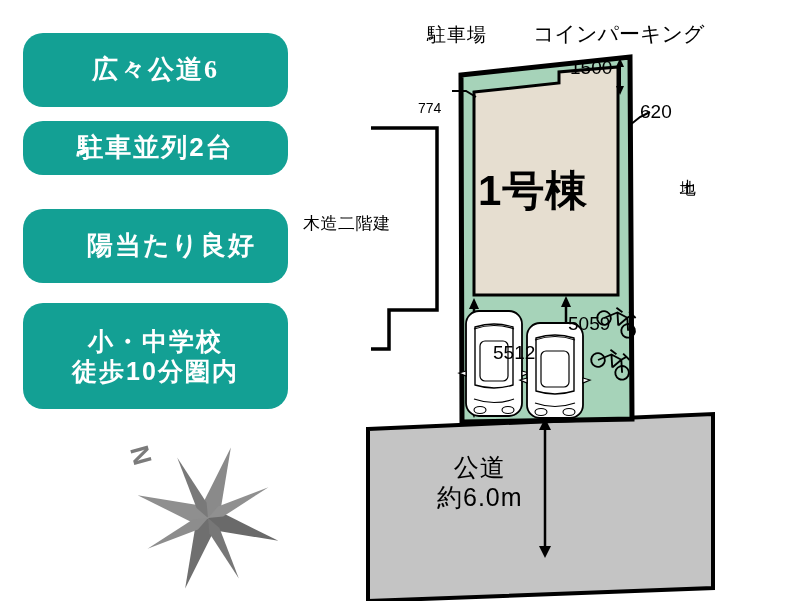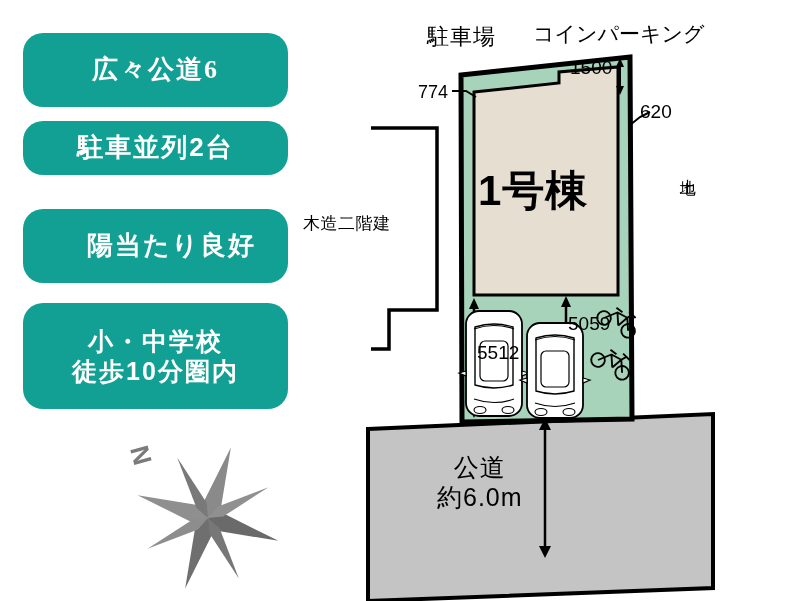--- a/index.html
+++ b/index.html
@@ -52,26 +52,26 @@
   .lbl-vert {
     position: absolute;
     color: #000;
     writing-mode: vertical-rl;
     text-orientation: upright;
     font-size: 16px;
     line-height: 1.05;
     letter-spacing: 1px;
   }
 
-  #top-parking   { left: 427px; top: 22px;  font-size: 22px; letter-spacing: 1px;}
+  #top-parking   { left: 427px; top: 22px;  font-size: 19px; letter-spacing: 1px;}
   #top-coin      { left: 533px; top: 20px;  font-size: 21px; letter-spacing: 0px;}
-  #dim-774       { left: 418px; top: 82px;  font-size: 18px; }
+  #dim-774       { left: 418px; top: 100px;  font-size: 14px; }
   #dim-1500      { left: 570px; top: 57px;  font-size: 19px; }
   #dim-620       { left: 640px; top: 101px; font-size: 19px; }
-  #dim-5512      { left: 477px; top: 342px; font-size: 19px; }
+  #dim-5512      { left: 477px; top: 342px; font-size: 19px; padding-left: 16px; }
   #dim-5059      { left: 568px; top: 313px; font-size: 19px; }
   #lbl-wood      { left: 303px; top: 212px; font-size: 17px; letter-spacing: 0.5px;}
   #lbl-land      { left: 679px; top: 166px; }
 
   
   #bldg-name {
     position: absolute;
     left: 478px;
     top: 163px;
     font-size: 42px;

